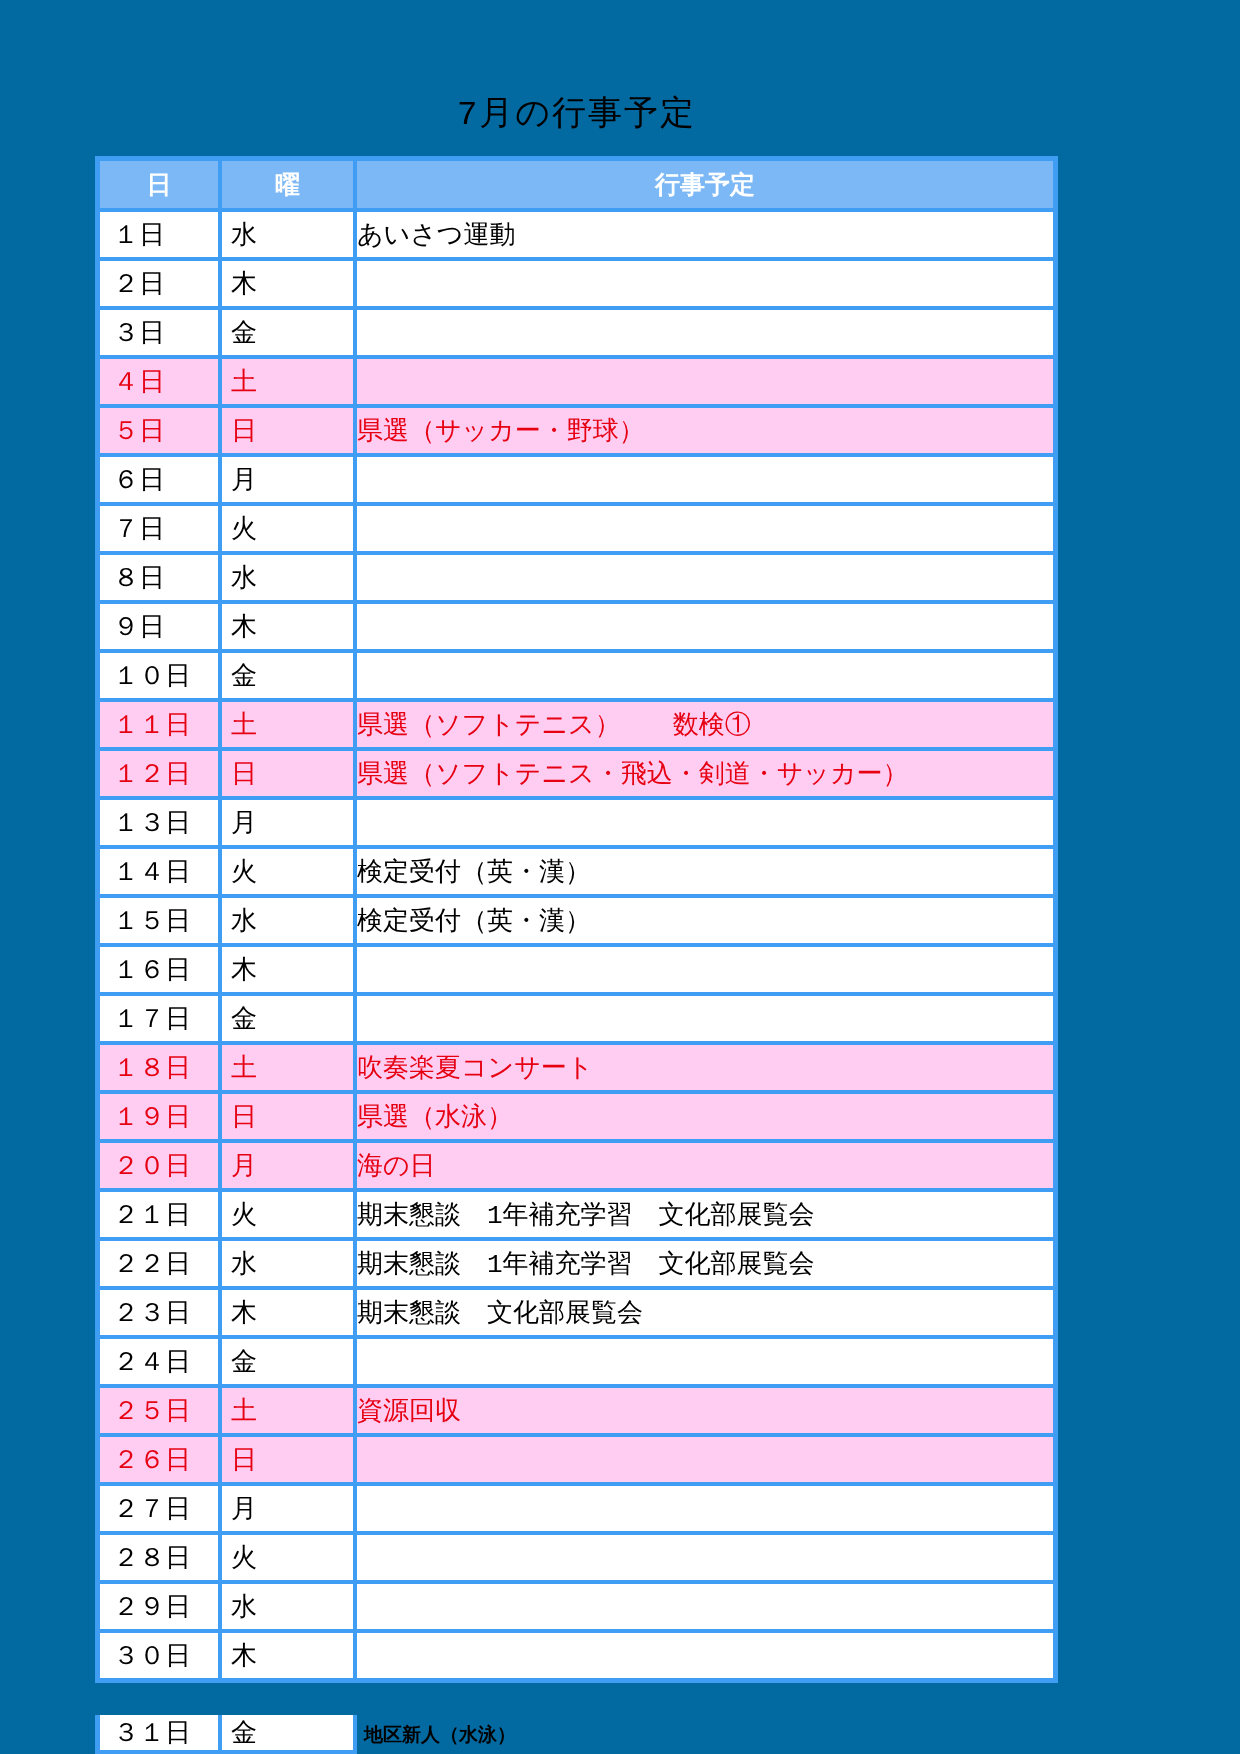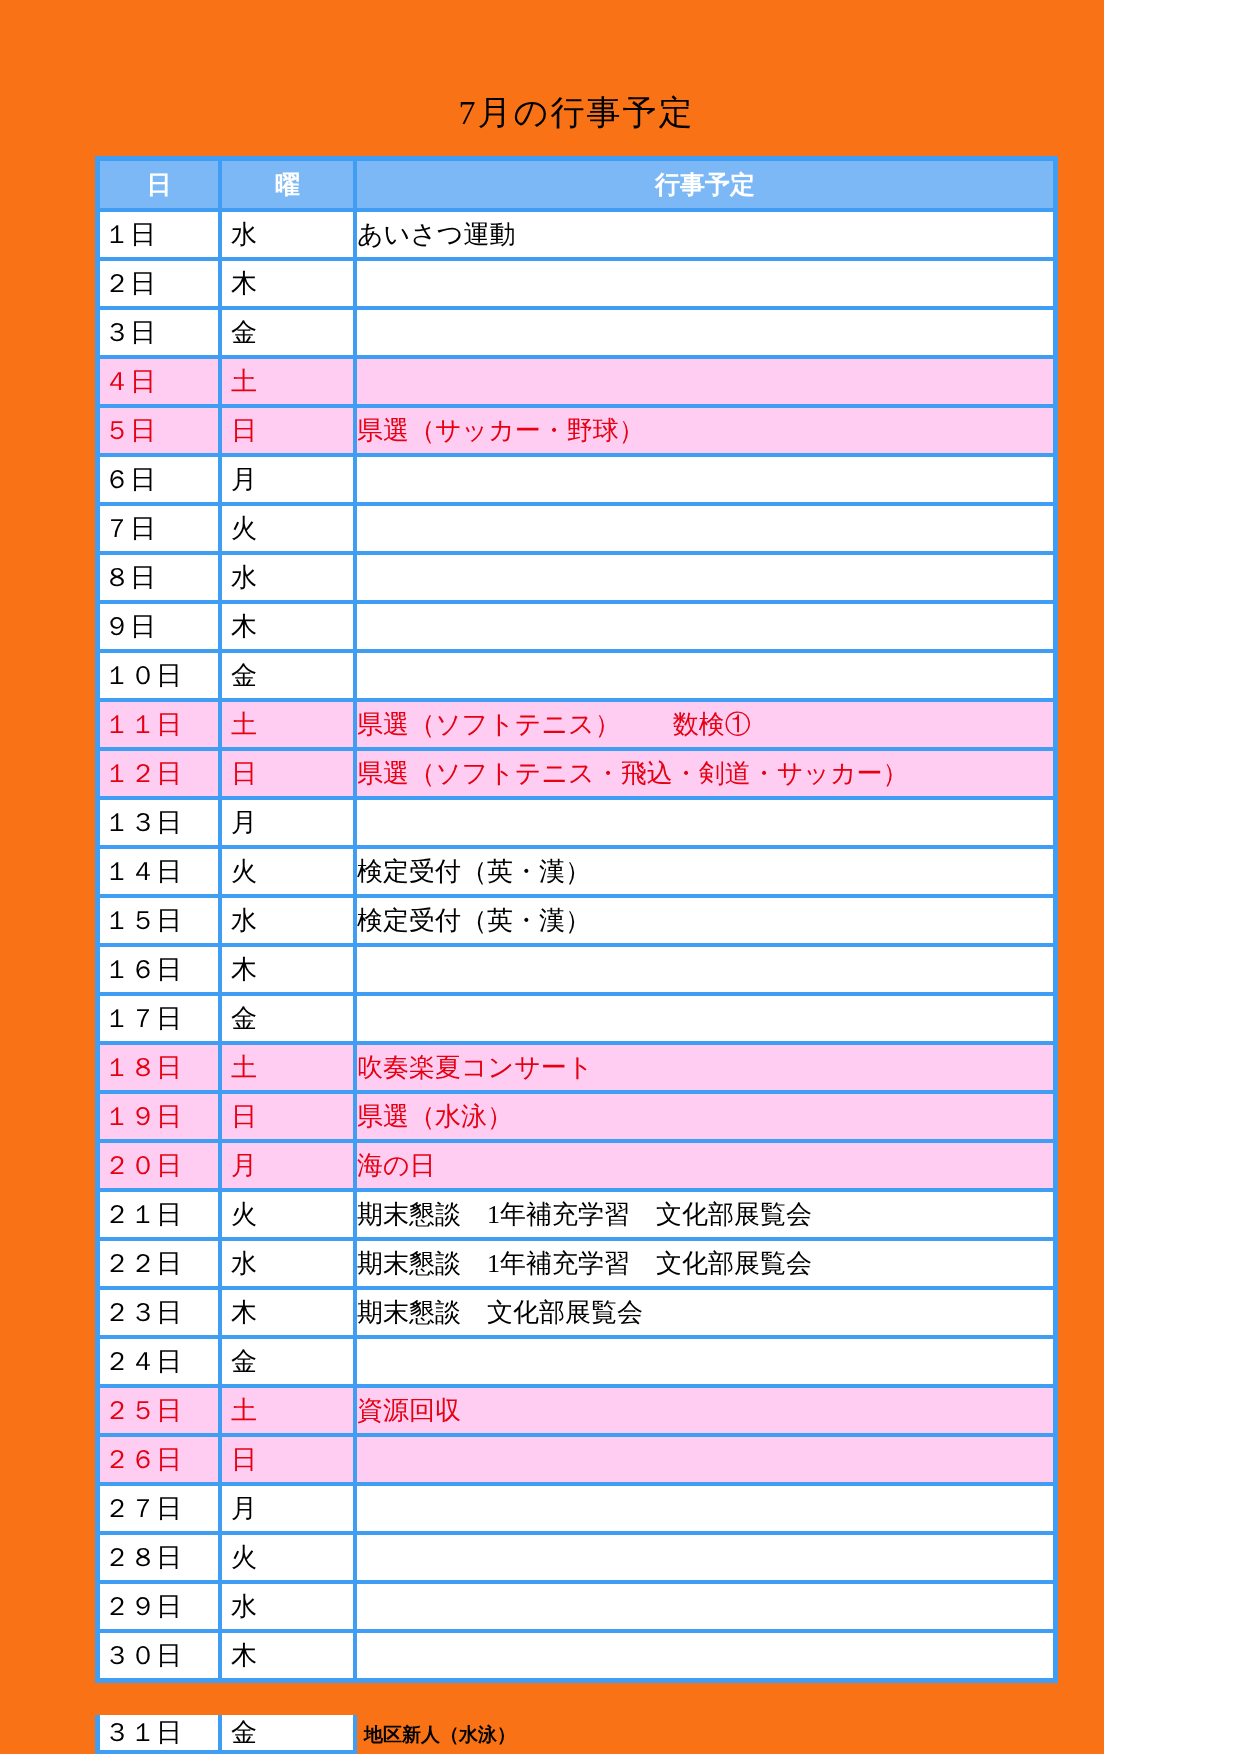--- a/index.html
+++ b/index.html
@@ -1,21 +1,21 @@
 <!DOCTYPE html>
 <html style="--border-blue: #3F9EF4; --header-fill: #7CB8F5; --header-text: #FFFFFF; --holiday-fill: #FFCCF2; --holiday-text: #E60012;"><head>
 <meta charset="utf-8">
 <style>
   html,body { margin:0; padding:0; background:#ffffff; }
   .sheet {
     position:relative;
-    width:1104px;
+    width:1240px;
     height:1754px;
-    background:#f97316;
-    font-family:Liberation Serif, serif;
+    background:#0369a1;
+    font-family:Liberation Mono, monospace;
     color:#000000;
     overflow:hidden;
   }
   .title {
     position:absolute;
     top:90px;
     left:95px;
     width:963px;
     text-align:center;
     font-size:34px;
@@ -46,21 +46,21 @@
     background:var(--header-fill);
   }
   .cell {
     display:flex;
     align-items:center;
     box-sizing:border-box;
     font-size:26px;
     white-space:nowrap;
     overflow:visible;
   }
-  .cell-day     { padding-left:4px; border-right:4px solid var(--border-blue); }
+  .cell-day     { padding-left:13px; border-right:4px solid var(--border-blue); }
   .cell-weekday { padding-left:9px;  border-right:4px solid var(--border-blue); }
   .cell-event   { }
   .row.header .cell {
     justify-content:center;
     padding-left:0;
     color:var(--header-text);
     font-weight:bold;
     font-size:25px;
   }
   .row.holiday { background:var(--holiday-fill); color:var(--holiday-text); }

